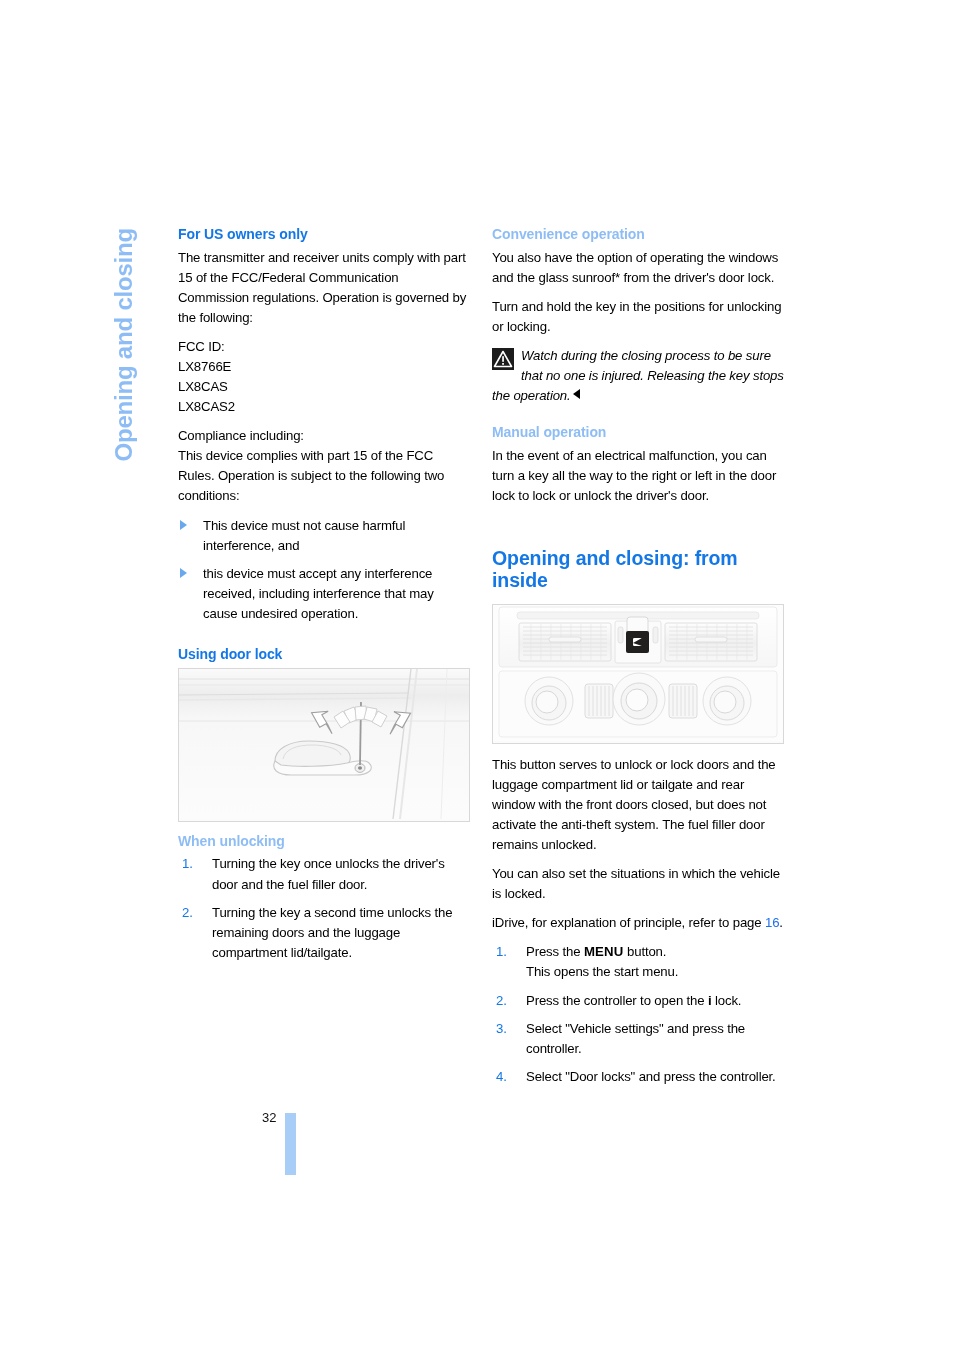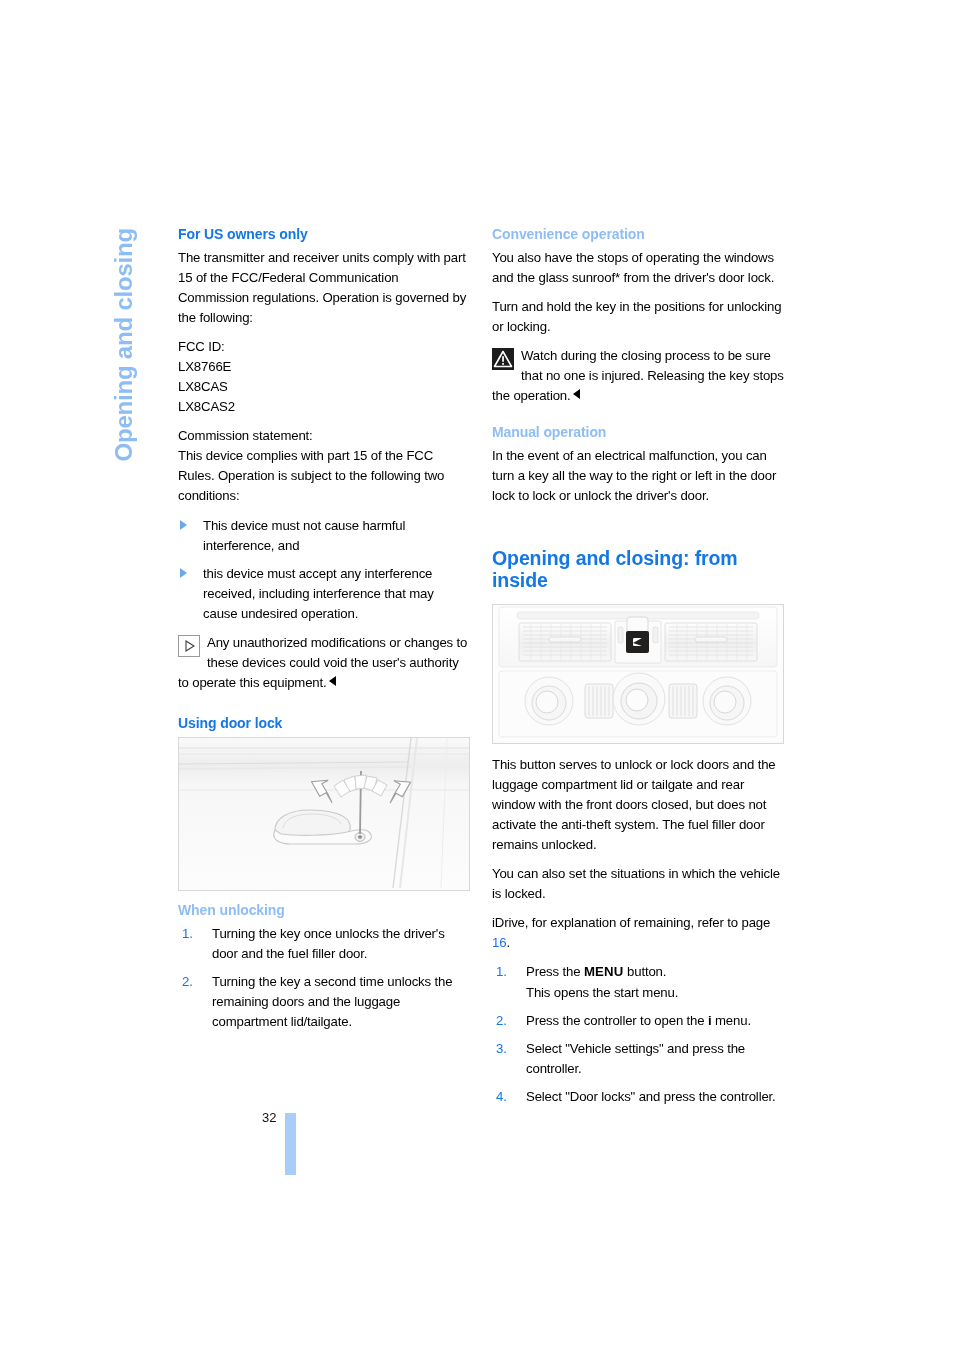--- a/index.html
+++ b/index.html
@@ -138,20 +138,21 @@
     color: #1477e6;
     font-size: 13.2px;
   }
 
   
   .notice {
     font-size: 13.2px;
     line-height: 1.52;
     margin: 0 0 9px 0;
     letter-spacing: -0.15px;
+    font-style: italic;
   }
   .notice .ic {
     float: left;
     margin: 2px 7px 0 0;
     width: 22px;
     height: 22px;
     flex: none;
   }
   .icon-warning {
     background: #1c1c1c;
@@ -235,43 +236,35 @@
     <p class="body">The transmitter and receiver units comply with part 15 of the FCC/Federal Communication Commission regulations. Operation is governed by the following:</p>
 
     <div class="plain-lines">
       <div>FCC ID:</div>
       <div>LX8766E</div>
       <div>LX8CAS</div>
       <div>LX8CAS2</div>
     </div>
 
     <div class="plain-lines">
-      <div>Commission statement:</div>
+      <div>Compliance including:</div>
       <div>This device complies with part 15 of the FCC Rules. Operation is subject to the following two conditions:</div>
     </div>
 
     <ul class="tri-list">
       <li>
         <span class="tri-marker"></span>
         <span>This device must not cause harmful interference, and</span>
       </li>
       <li>
         <span class="tri-marker"></span>
         <span>this device must accept any interference received, including interference that may cause undesired operation.</span>
       </li>
     </ul>
 
-    <div class="notice">
-      <span class="ic icon-note">
-        <svg width="20" height="20" viewBox="0 0 20 20" aria-hidden="true">
-          <polygon points="7,5 15,10 7,15" fill="none" stroke="#3d3d3d" stroke-width="1.1"></polygon>
-        </svg>
-      </span>
-      <span>Any unauthorized modifications or changes to these devices could void the user's authority to operate this equipment.</span><span class="endmark"></span>
-    </div>
 
     <h2 class="sec-strong" style="margin-top:22px;">Using door lock</h2>
 
     <div class="figure fig-doorlock">
       <svg width="290" height="150" viewBox="0 0 290 150" aria-hidden="true">
         <defs>
           <linearGradient id="doorbg" x1="0" y1="0" x2="0" y2="1">
             <stop offset="0%" stop-color="#fafafa"></stop>
             <stop offset="18%" stop-color="#ededed"></stop>
             <stop offset="32%" stop-color="#f7f7f7"></stop>
@@ -325,21 +318,21 @@
         <span>Turning the key a second time unlocks the remaining doors and the luggage compartment lid/tailgate.</span>
       </li>
     </ol>
 
   </div>
 
   <div class="col col-right">
 
     <h2 class="sec-light">Convenience operation</h2>
 
-    <p class="body"><span>You also have the stops of operating the windows and the glass sunroof</span><span class="ast">*</span><span> from the driver's door lock.</span></p>
+    <p class="body"><span>You also have the option of operating the windows and the glass sunroof</span><span class="ast">*</span><span> from the driver's door lock.</span></p>
 
     <p class="body">Turn and hold the key in the positions for unlocking or locking.</p>
 
     <div class="notice">
       <span class="ic icon-warning">
         <svg width="22" height="22" viewBox="0 0 22 22" aria-hidden="true">
           <polygon points="11,3.5 19.5,18.5 2.5,18.5" fill="none" stroke="#ffffff" stroke-width="1.6" stroke-linejoin="round"></polygon>
           <rect x="10.2" y="8.2" width="1.7" height="5.6" fill="#ffffff"></rect>
           <rect x="10.2" y="15" width="1.7" height="1.8" fill="#ffffff"></rect>
         </svg>
@@ -459,31 +452,31 @@
         <circle cx="234" cy="98" r="17" fill="#f6f6f6" stroke="#dadada"></circle>
         <circle cx="232" cy="97" r="11" fill="#fbfbfb" stroke="#d8d8d8"></circle>
       </svg>
       <span class="credit"></span>
     </div>
 
     <p class="body">This button serves to unlock or lock doors and the luggage compartment lid or tailgate and rear window with the front doors closed, but does not activate the anti-theft system. The fuel filler door remains unlocked.</p>
 
     <p class="body">You can also set the situations in which the vehicle is locked.</p>
 
-    <p class="body"><span>iDrive, for explanation of remaining, refer to page </span><span class="pageref">16</span><span>.</span></p>
+    <p class="body"><span>iDrive, for explanation of principle, refer to page </span><span class="pageref">16</span><span>.</span></p>
 
     <ol class="num-list">
       <li>
         <span class="num-marker">1.</span>
         <span>Press the </span><span class="menukey">MENU</span><span> button.</span><br>
         <span>This opens the start menu.</span>
       </li>
       <li>
         <span class="num-marker">2.</span>
-        <span>Press the controller to open the </span><span class="infokey">i</span><span> menu.</span>
+        <span>Press the controller to open the </span><span class="infokey">i</span><span> lock.</span>
       </li>
       <li>
         <span class="num-marker">3.</span>
         <span>Select "Vehicle settings" and press the controller.</span>
       </li>
       <li>
         <span class="num-marker">4.</span>
         <span>Select "Door locks" and press the controller.</span>
       </li>
     </ol>

